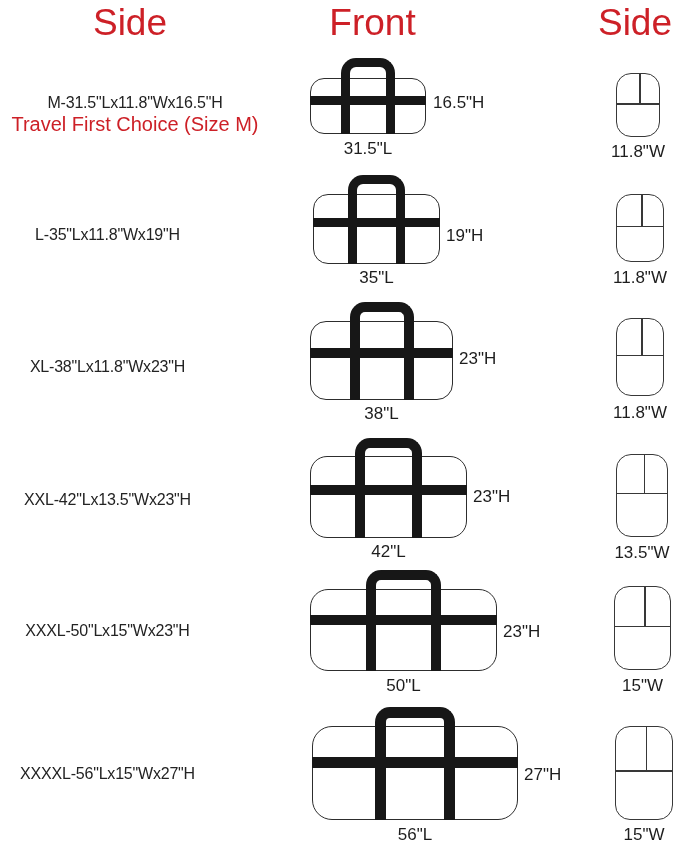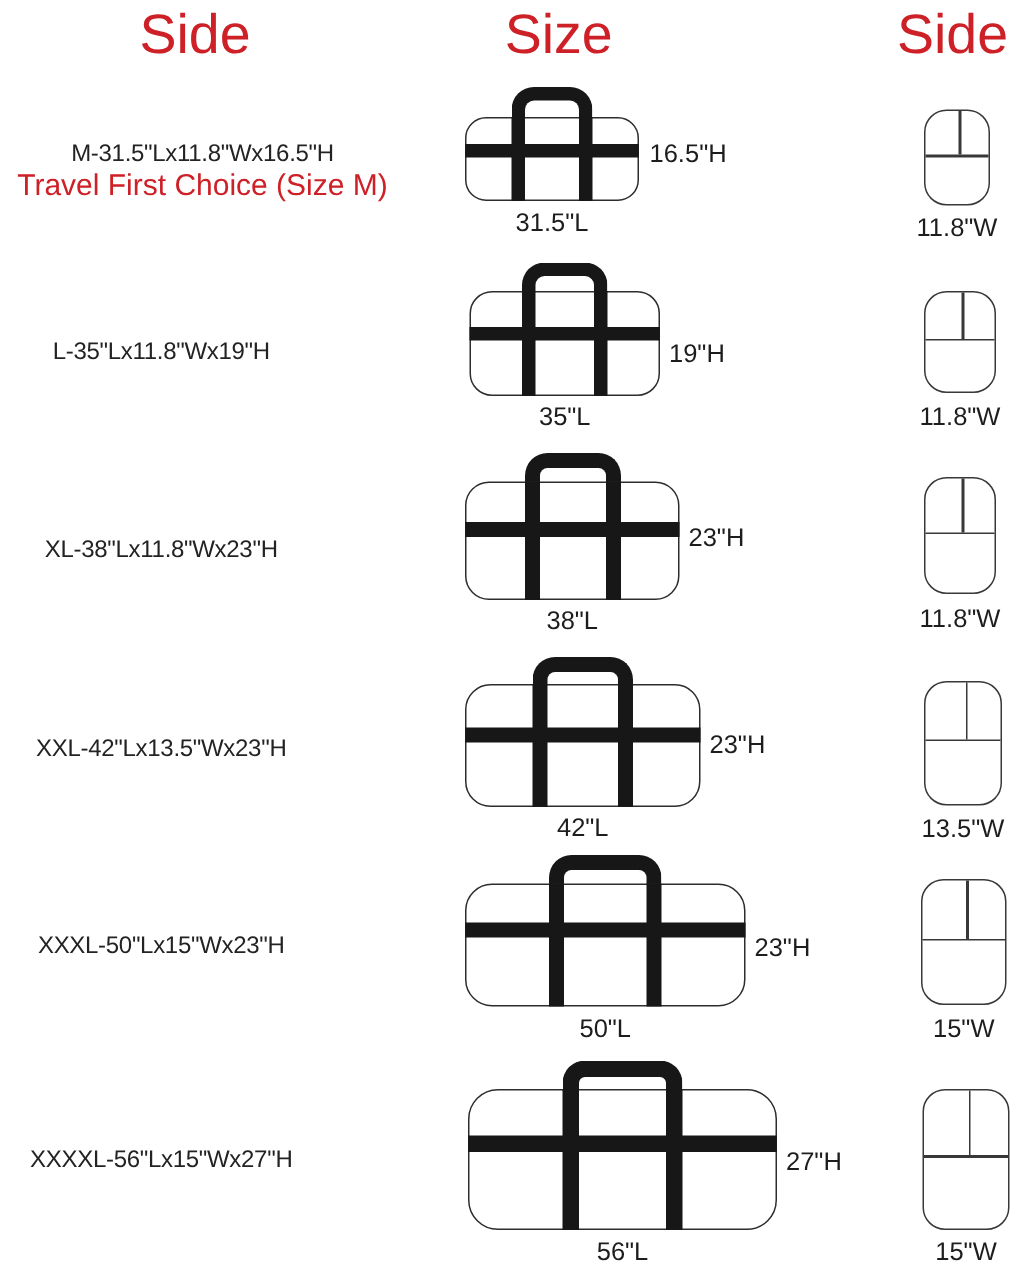--- a/index.html
+++ b/index.html
@@ -41,21 +41,21 @@
   .sidev { position:absolute; background:#fff; border:1.4px solid #383838; border-radius:15px; }
   .sidev .hl { position:absolute; left:0; right:0; top:47%; height:1.4px; background:#383838; }
   .sidev .vl { position:absolute; left:53%; top:0; height:47%; width:1.4px; background:#383838; }
 </style>
 </head>
 <body>
 
 <div class="canvas">
 
   <div class="hdr" style="left:0;width:260px;">Side</div>
-  <div class="hdr" style="left:280px;width:185px;">Size</div>
+  <div class="hdr" style="left:280px;width:185px;">Front</div>
   <div class="hdr" style="left:560px;width:150px;">Side</div>
 
   <div class="size-lbl" style="left:0;width:270px;top:93px;">M-31.5"Lx11.8"Wx16.5"H</div>
   <div class="note-lbl" style="left:0;width:270px;top:112px;">Travel First Choice (Size M)</div>
   <div class="bagf" style="--bl:310px;--bt:78px;--bw:116px;--bh:56px;--hw:54px;--hh:20px;--bo:18px;--th:9px;--br:14px;">
     <div class="handle"></div>
     <div class="bbody"></div>
     <div class="strap l"></div>
     <div class="strap r"></div>
     <div class="band"></div>

